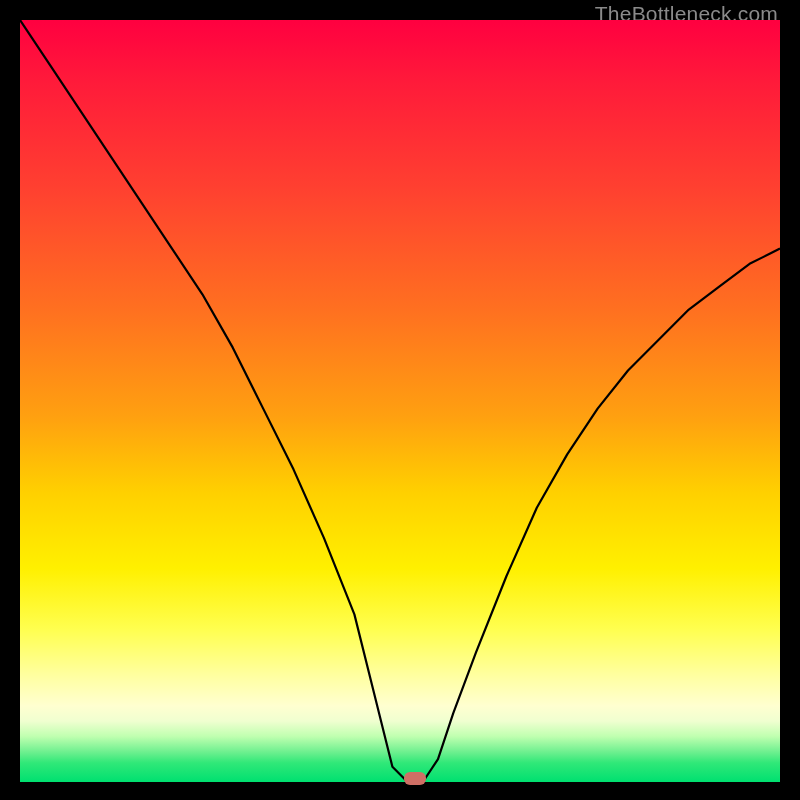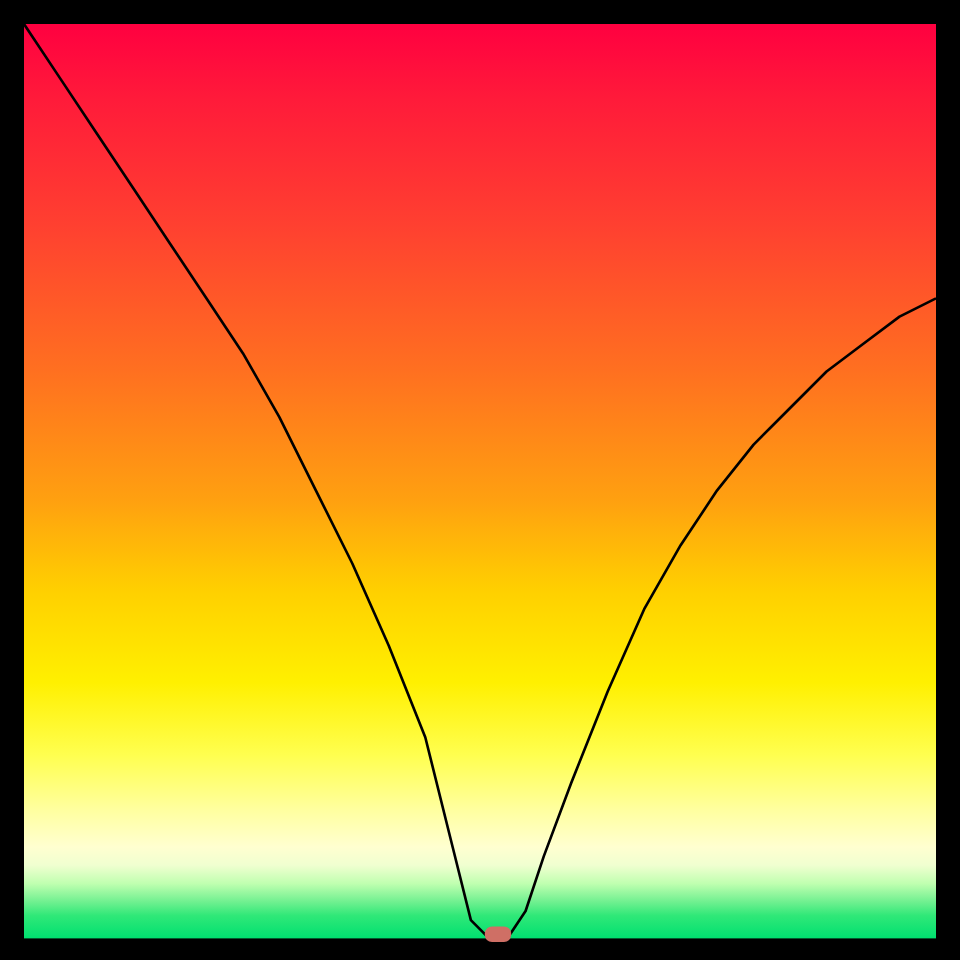--- a/index.html
+++ b/index.html
@@ -63,19 +63,20 @@
     width: 22px;
     height: 13px;
     background: #cf6f65;
     border-radius: 6px;
   }
 </style>
 </head>
 <body>
 
 <div class="chart-container">
+  <div class="watermark">TheBottleneck.com</div>
   <div class="plot-area">
     <svg class="curve-svg" viewBox="0 0 760 762" preserveAspectRatio="none">
       <path class="curve-path" d="M0.00 0.00 L30.40 45.72 L60.80 91.44 L91.20 137.16 L121.60 182.88 L152.00 228.60 L182.40 274.32 L212.80 327.66 L243.20 388.62 L273.60 449.58 L304.00 518.16 L334.40 594.36 L357.20 685.80 L372.40 746.76 L387.60 762.00 L402.80 762.00 L418.00 739.14 L433.20 693.42 L456.00 632.46 L486.40 556.26 L516.80 487.68 L547.20 434.34 L577.60 388.62 L608.00 350.52 L638.40 320.04 L668.80 289.56 L699.20 266.70 L729.60 243.84 L760.00 228.60"></path>
     </svg>
     <div class="marker" style="left: 384.2px; top: 752px; background: rgb(207, 111, 101);"></div>
   </div>
 </div>
 
 </body></html>

